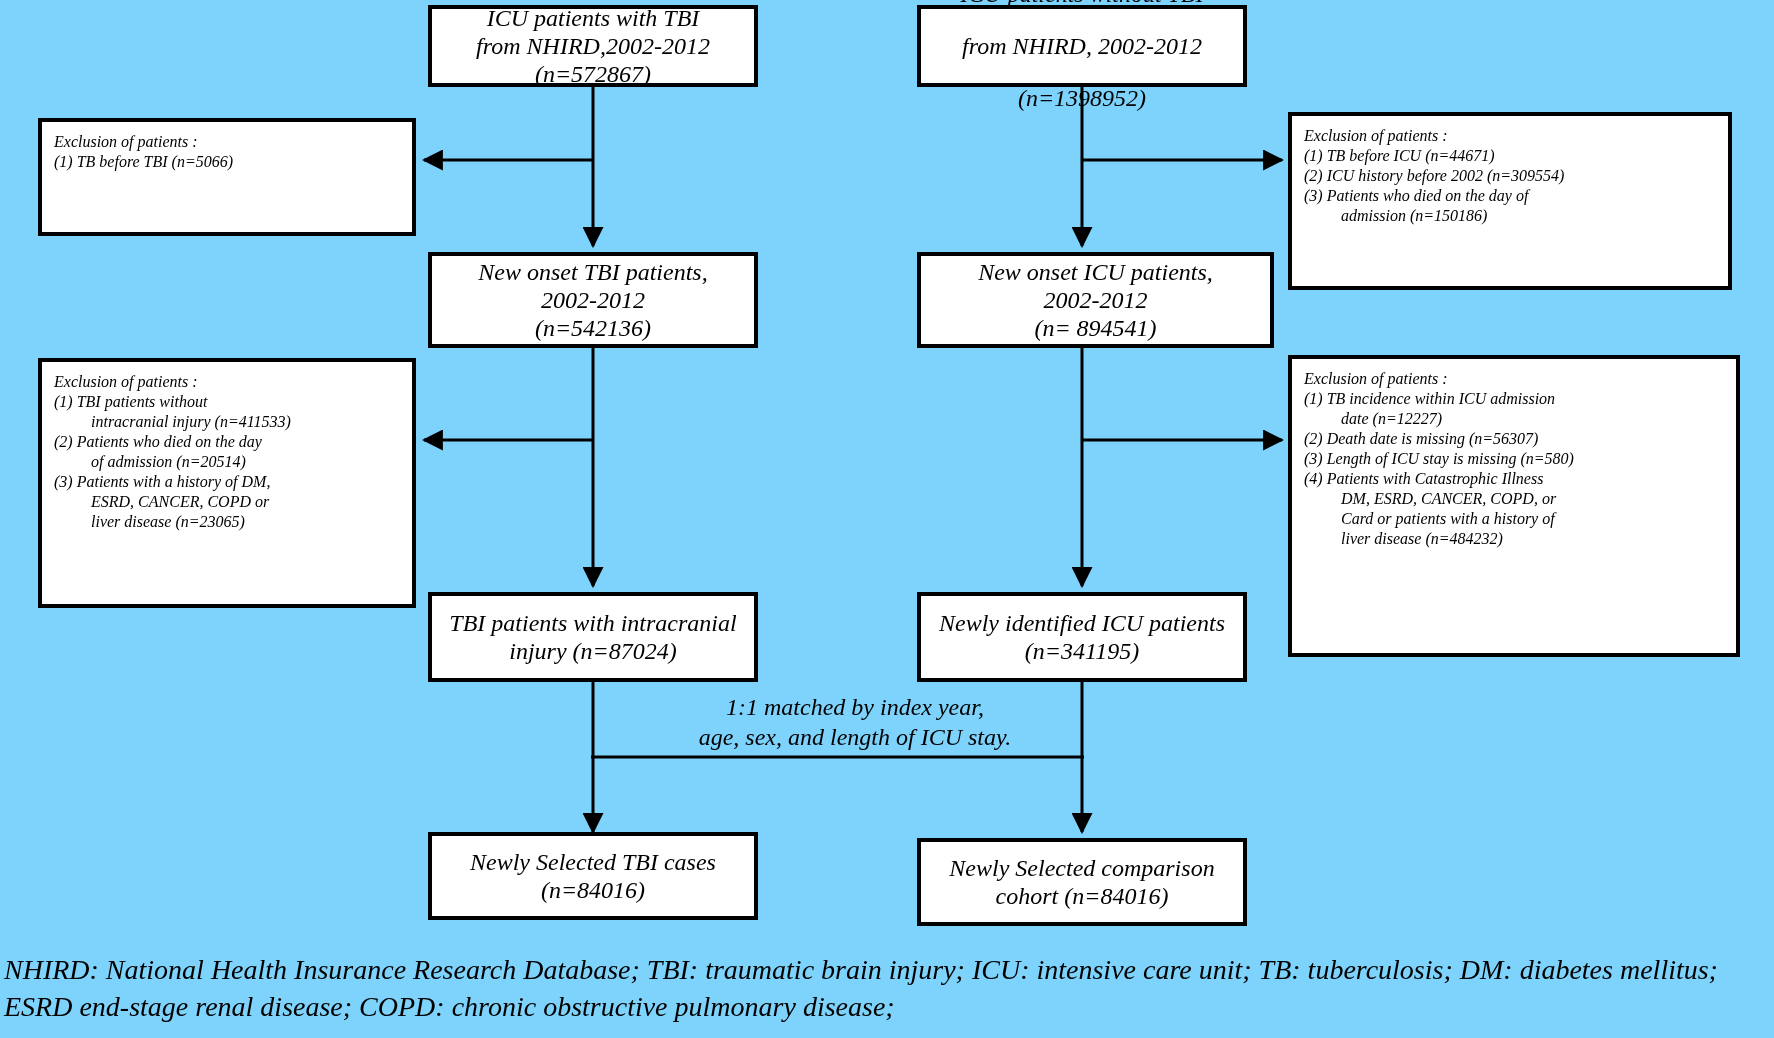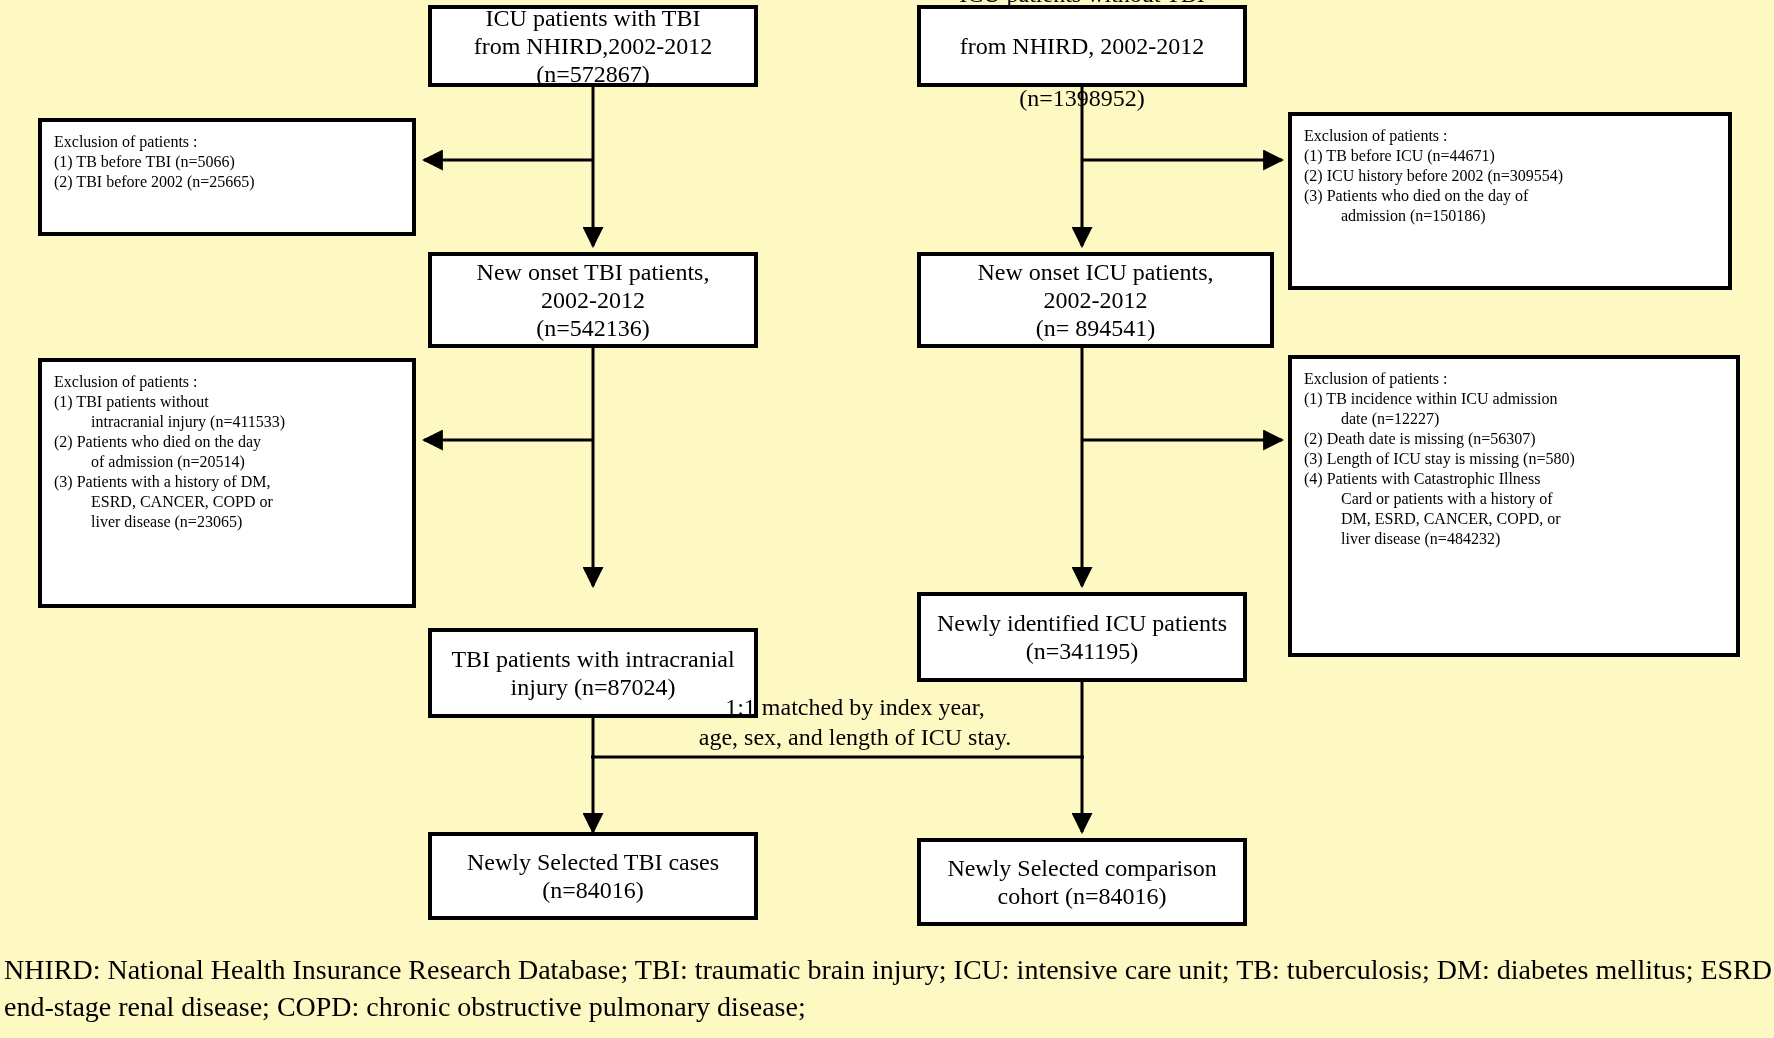--- a/index.html
+++ b/index.html
@@ -2,21 +2,21 @@
 <html><head>
 <meta charset="utf-8">
 <style>
   * { box-sizing: border-box; margin: 0; padding: 0; }
   html, body { background: #ffffff; }
   body {
     width: 1774px; height: 1038px;
     font-family: "Liberation Serif", "DejaVu Serif", serif;
     color: #000;
   }
-  .stage { position: relative; width: 1774px; height: 1038px; background: #fef9c3; overflow: hidden; }
+  .stage { position: relative; width: 1774px; height: 1038px; background: #7dd3fc; overflow: hidden; font-style: italic; }
   svg.connectors { position: absolute; left: 0; top: 0; }
   .box {
     position: absolute;
     background: #fff;
     border: 4px solid #000;
   }
   .center-box {
     display: flex; flex-direction: column;
     justify-content: center; align-items: center;
     text-align: center;
@@ -81,21 +81,20 @@
 
   <div class="box center-box" style="left:917px;top:5px;width:330px;height:82px;gap:24px;">
     <div>ICU patients without TBI</div>
     <div>from NHIRD, 2002-2012</div>
     <div>(n=1398952)</div>
   </div>
 
   <div class="box excl-box" style="left:38px;top:118px;width:378px;height:118px;">
     <div>Exclusion of patients :</div>
     <div>(1) TB before TBI (n=5066)</div>
-    <div>(2) TBI before 2002 (n=25665)</div>
   </div>
 
   <div class="box excl-box" style="left:1288px;top:112px;width:444px;height:178px;">
     <div>Exclusion of patients :</div>
     <div>(1) TB before ICU (n=44671)</div>
     <div>(2) ICU history before 2002 (n=309554)</div>
     <div>(3) Patients who died on the day of</div>
     <div class="cont">admission (n=150186)</div>
   </div>
 
@@ -122,26 +121,26 @@
     <div class="cont">liver disease (n=23065)</div>
   </div>
 
   <div class="box excl-box" style="left:1288px;top:355px;width:452px;height:302px;">
     <div>Exclusion of patients :</div>
     <div>(1) TB incidence within ICU admission</div>
     <div class="cont">date (n=12227)</div>
     <div>(2) Death date is missing (n=56307)</div>
     <div>(3) Length of ICU stay is missing (n=580)</div>
     <div>(4) Patients with Catastrophic Illness</div>
+    <div class="cont">DM, ESRD, CANCER, COPD, or</div>
     <div class="cont">Card or patients with a history of</div>
-    <div class="cont">DM, ESRD, CANCER, COPD, or</div>
     <div class="cont">liver disease (n=484232)</div>
   </div>
 
-  <div class="box center-box" style="left:428px;top:592px;width:330px;height:90px;margin-top:36px;">
+  <div class="box center-box" style="left:428px;top:592px;width:330px;height:90px;">
     <div>TBI patients with intracranial</div>
     <div>injury (n=87024)</div>
   </div>
 
   <div class="box center-box" style="left:917px;top:592px;width:330px;height:90px;">
     <div>Newly identified ICU patients</div>
     <div>(n=341195)</div>
   </div>
 
   <div class="match-label">

